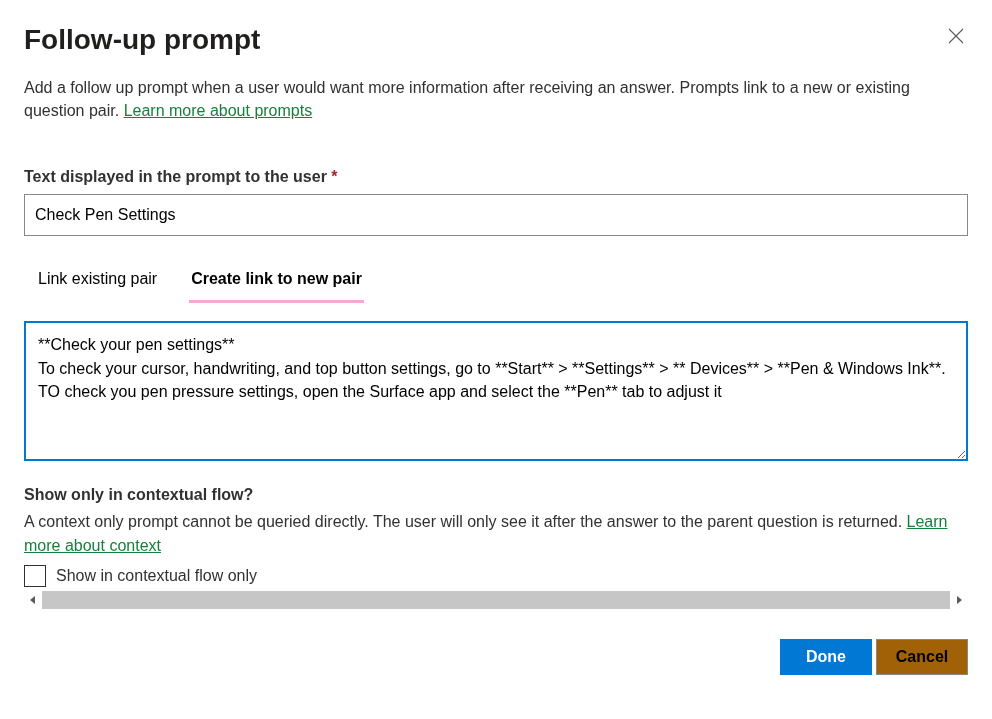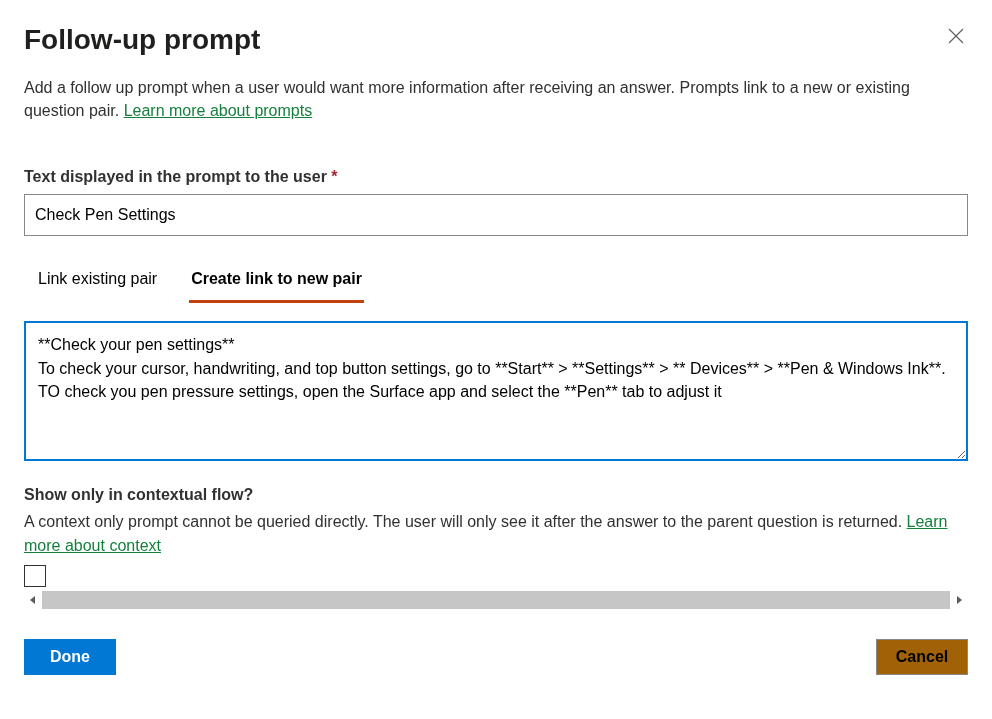--- a/index.html
+++ b/index.html
@@ -74,21 +74,21 @@
   }
   .tab {
     font-size: 16px;
     color: #000000;
     padding: 8px 2px 12px 2px;
     cursor: pointer;
     border-bottom: 3px solid transparent;
   }
   .tab.active {
     font-weight: 600;
-    border-bottom: 3px solid #c2410c;
+    border-bottom: 3px solid #f9a8d4;
   }
   .textarea {
     width: 100%;
     border: 2px solid #0078d4;
     padding: 10px 12px;
     font-size: 16px;
     font-family: inherit;
     line-height: 1.45;
     resize: both;
     height: 140px;
@@ -134,21 +134,21 @@
     display:flex; align-items:center; justify-content:center;
     color:#5b5b5b; font-size:10px;
     user-select:none;
   }
   .hscroll .track {
     flex:1;
     background: #c6c6c6;
   }
   .footer {
     display: flex;
-    justify-content: space-between;
+    justify-content: flex-end;
     gap: 4px;
     margin-top: 30px;
   }
   .btn {
     min-width: 92px;
     padding: 8px 16px;
     font-size: 16px;
     font-family: inherit;
     border: 1px solid #8a8886;
     background: #a16207;
@@ -194,20 +194,21 @@
   <textarea class="textarea" style="">**Check your pen settings**
 To check your cursor, handwriting, and top button settings, go to **Start** &gt; **Settings** &gt; ** Devices** &gt; **Pen &amp; Windows Ink**. TO check you pen pressure settings, open the Surface app and select the **Pen** tab to adjust it</textarea>
 
   <div class="section-heading">Show only in contextual flow?</div>
   <div class="context-desc">
     <span>A context only prompt cannot be queried directly. The user will only see it after the answer to the parent question is returned.  </span>
     <a class="link">Learn more about context</a>
   </div>
   <div class="checkbox-row">
     <div class="checkbox" role="checkbox" aria-checked="false"></div>
+    <span class="checkbox-label">Show in contextual flow only</span>
   </div>
 
   <div class="hscroll">
     <div class="arrow">
       <svg width="8" height="8" viewBox="0 0 8 8">
           <polygon points="6,0 6,8 1,4" fill="#5b5b5b"></polygon>
         </svg>
     </div>
     <div class="track"></div>
     <div class="arrow">

